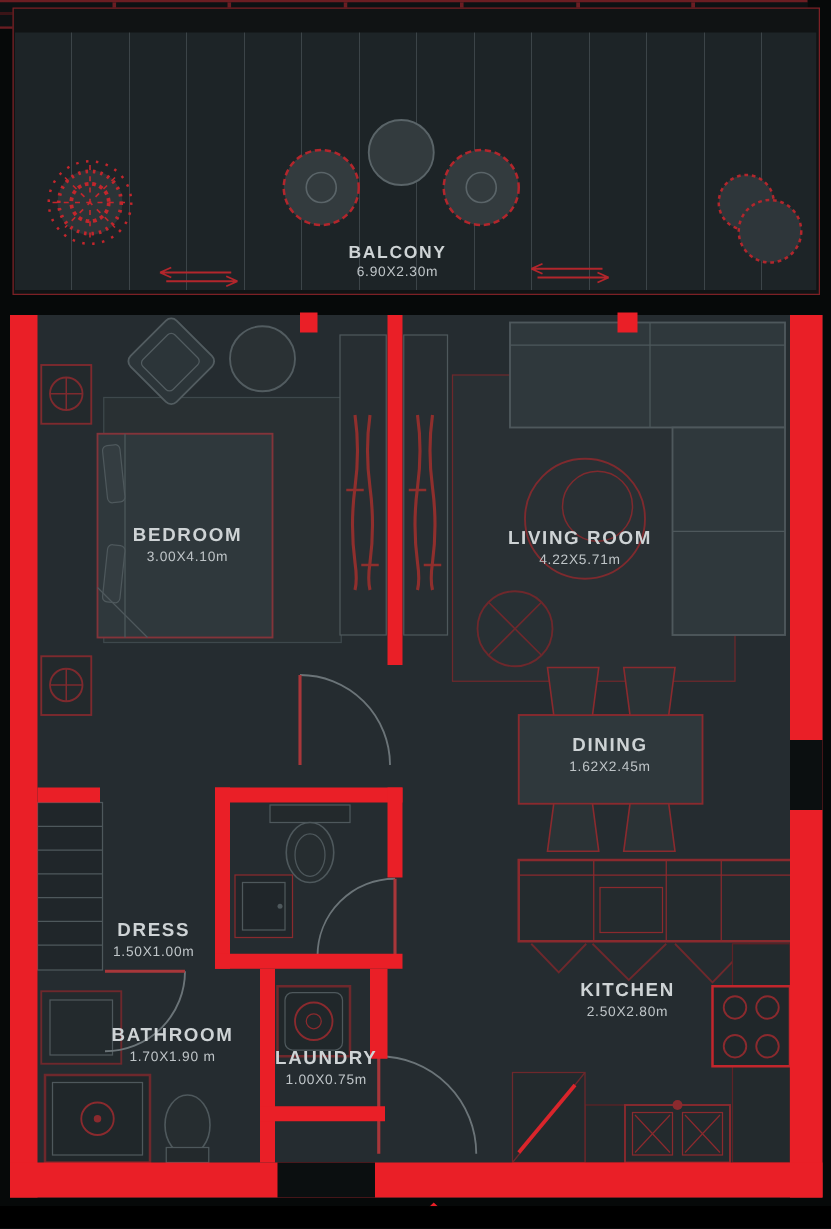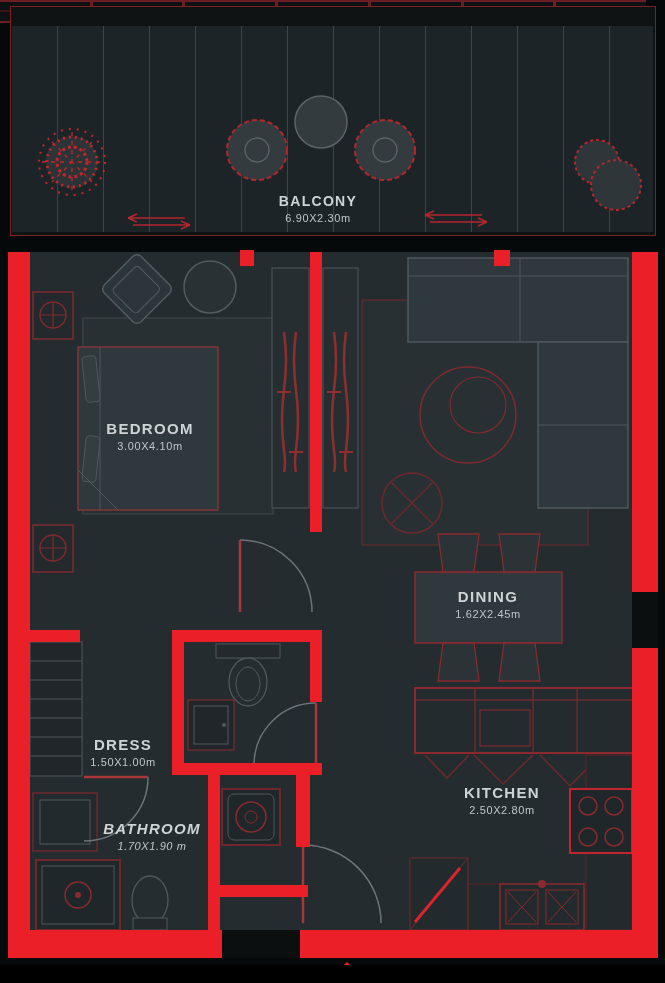--- a/index.html
+++ b/index.html
@@ -275,30 +275,38 @@
   <div class="baseline"></div>
 
   <div class="lbl small" style="left:318px;top:193px;">
     <div class="nm">BALCONY</div>
     <div class="dm">6.90X2.30m</div>
   </div>
   <div class="lbl" style="left:150px;top:420px;">
     <div class="nm">BEDROOM</div>
     <div class="dm">3.00X4.10m</div>
   </div>
+  <div class="lbl" style="left:464px;top:422px;">
+    <div class="nm">LIVING ROOM</div>
+    <div class="dm">4.22X5.71m</div>
+  </div>
   <div class="lbl" style="left:488px;top:588px;">
     <div class="nm">DINING</div>
     <div class="dm">1.62X2.45m</div>
   </div>
   <div class="lbl" style="left:123px;top:736px;">
     <div class="nm">DRESS</div>
     <div class="dm">1.50X1.00m</div>
   </div>
-  <div class="lbl" style="left:152px;top:820px;font-style:italic;">
+  <div class="lbl" style="left:138px;top:820px;">
     <div class="nm">BATHROOM</div>
     <div class="dm">1.70X1.90 m</div>
+  </div>
+  <div class="lbl" style="left:261px;top:838px;">
+    <div class="nm">LAUNDRY</div>
+    <div class="dm">1.00X0.75m</div>
   </div>
   <div class="lbl" style="left:502px;top:784px;">
     <div class="nm">KITCHEN</div>
     <div class="dm">2.50X2.80m</div>
   </div>
 
 </div>
 
 </body></html>

